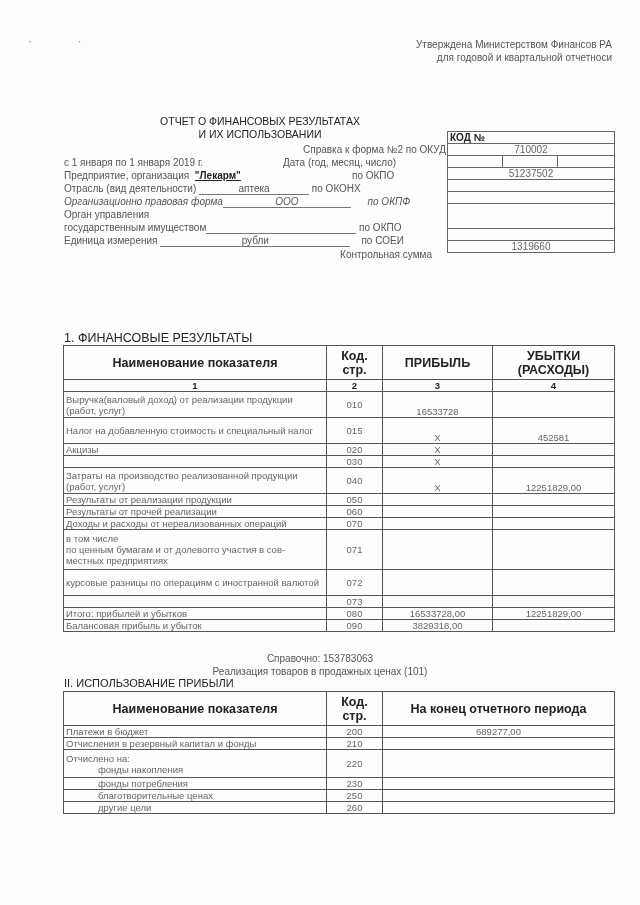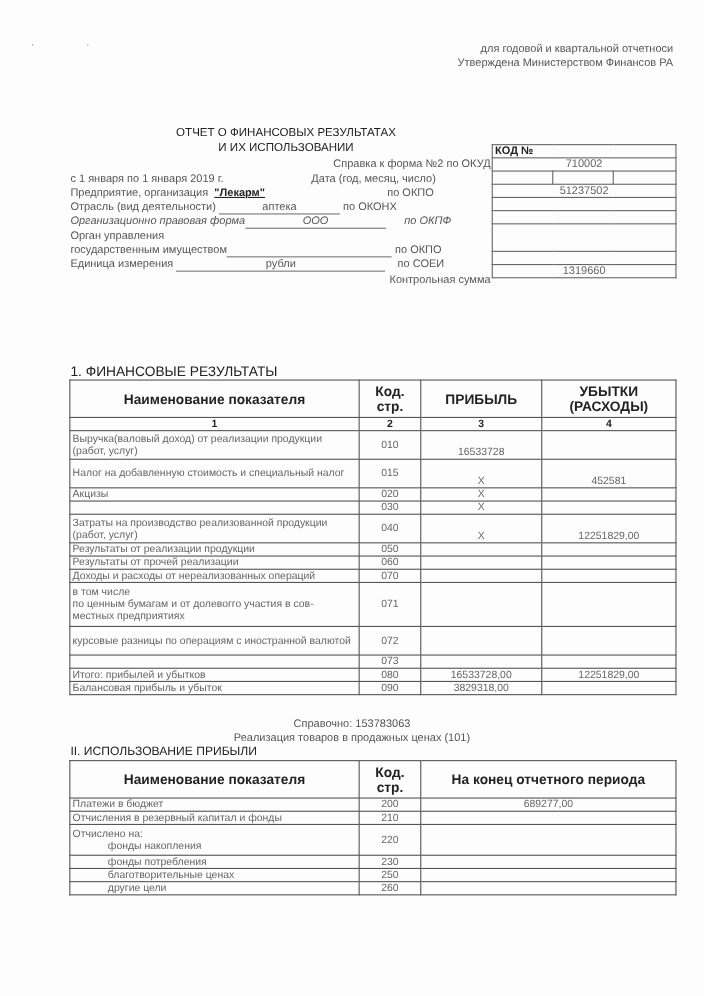--- a/index.html
+++ b/index.html
@@ -26,22 +26,22 @@
   .idx td { font-weight: bold; color: #222; text-align: center; height: 10px; }
   .indent { padding-left: 34px !important; }
   .note { width: 640px; text-align: center; font-size: 10px; color: #555; left: 0; }
 </style>
 </head>
 <body>
 
 <div class="abs dots">· ·</div>
 
 <div class="abs approved">
+  <div>Утверждена Министерством Финансов РА</div>
   <div>для годовой и квартальной отчетноси</div>
-  <div>Утверждена Министерством Финансов РА</div>
 </div>
 
 <div class="abs doc-title">
   <div>ОТЧЕТ О ФИНАНСОВЫХ РЕЗУЛЬТАТАХ</div>
   <div>И ИХ ИСПОЛЬЗОВАНИИ</div>
 </div>
 
 <div class="abs hdr-line" style="right:194px; top:144px;">Справка к форма №2 по ОКУД</div>
 <div class="abs hdr-line" style="left:64px; top:157px;">с 1 января по 1 января 2019 г.</div>
 <div class="abs hdr-line" style="left:283px; top:157px;">Дата (год, месяц, число)</div>
@@ -67,21 +67,21 @@
 <div class="abs hdr-line" style="left:64px; top:222px;">
   <span>государственным имуществом</span><span class="u" style="width:150px;">&nbsp;</span>
   <span>по ОКПО</span>
 </div>
 
 <div class="abs hdr-line" style="left:64px; top:235px;">
   <span>Единица измерения</span>
   <span class="u" style="width:190px;">рубли</span>
   &nbsp;&nbsp;&nbsp;<span>по СОЕИ</span>
 </div>
-<div class="abs hdr-line" style="right:194px; top:249px;">Контрольная сумма</div>
+<div class="abs hdr-line" style="right:208px; top:249px;">Контрольная сумма</div>
 
 <table class="abs code-box">
   <tbody>
       <tr>
         <td colspan="3" class="kod">КОД №</td>
       </tr>
   <tr>
         <td colspan="3">710002</td>
       </tr>
   <tr>

